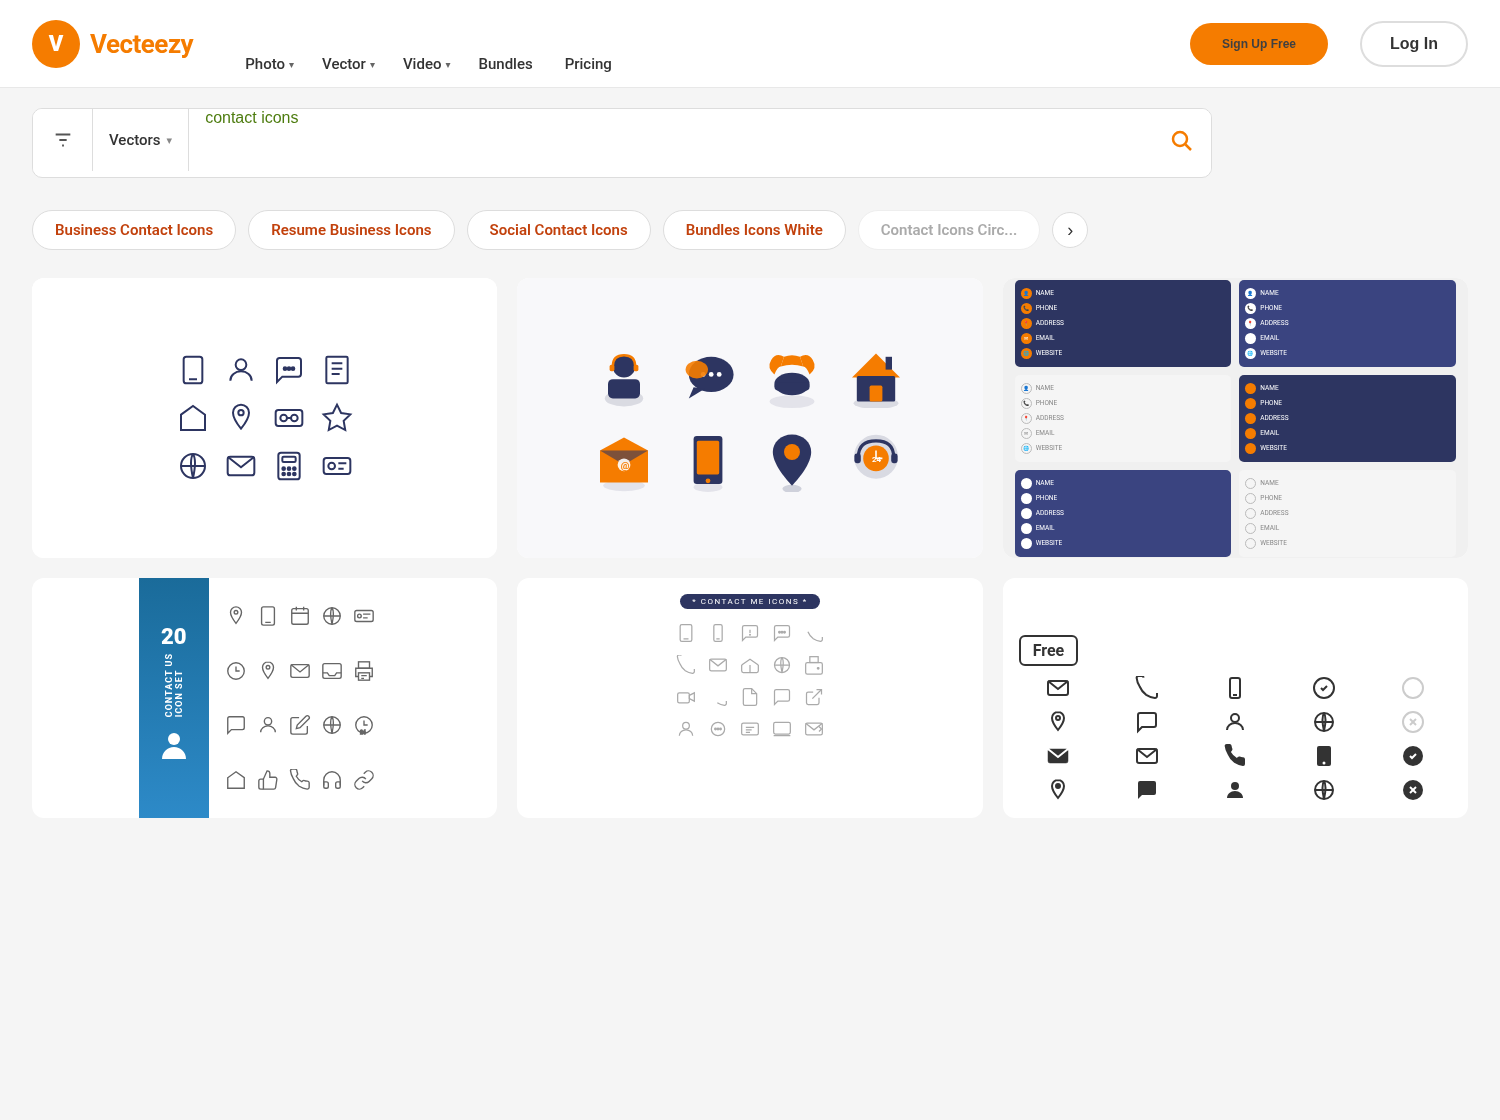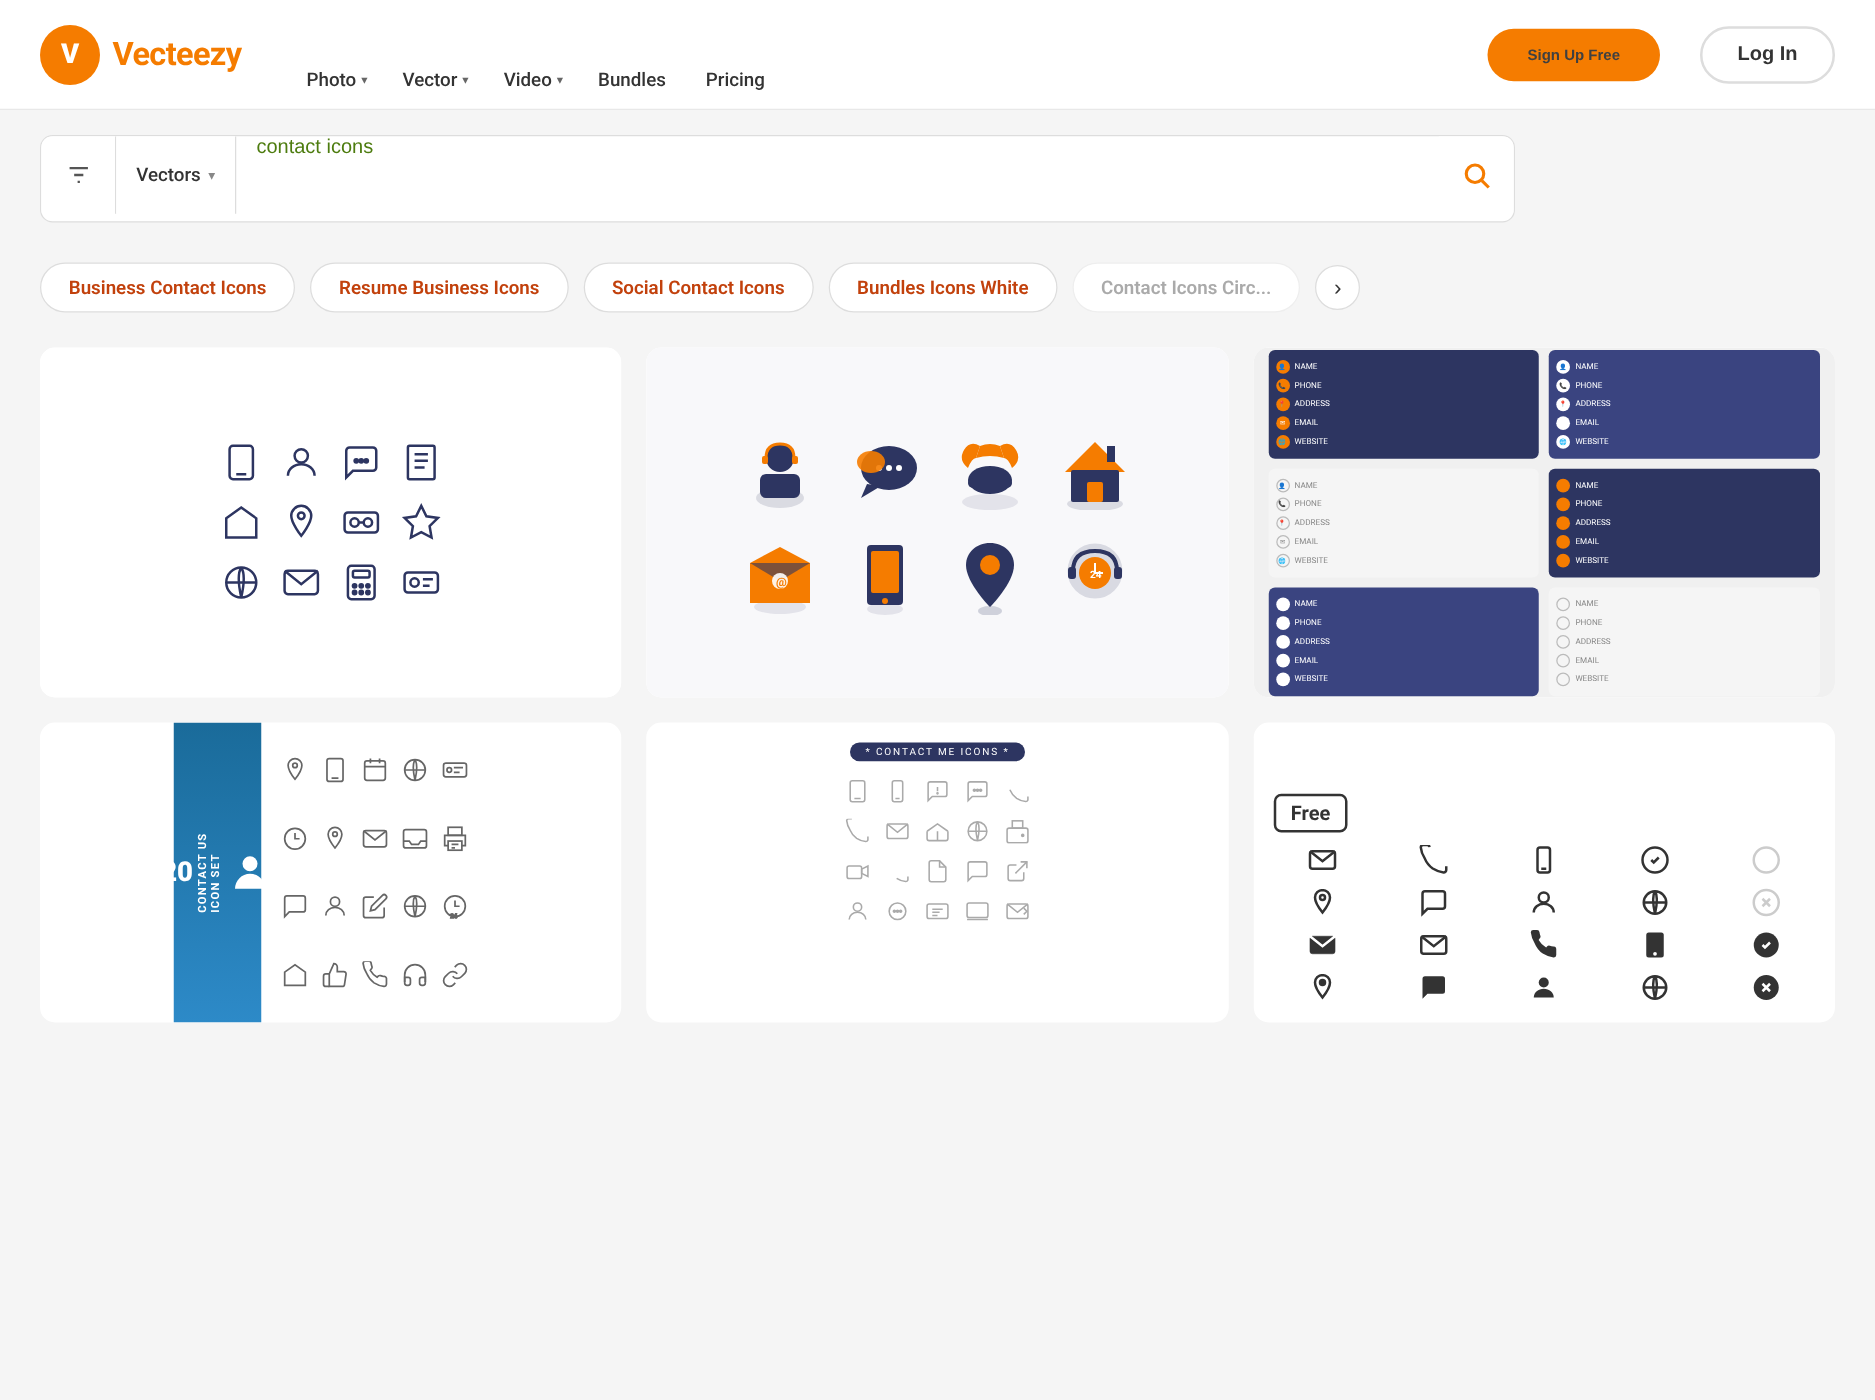--- a/index.html
+++ b/index.html
@@ -193,21 +193,21 @@
       height: 240px;
     }
 
     
     .blue-sidebar-card {
       display: flex; align-items: stretch; height: 100%;
     }
     .blue-sidebar {
       background: linear-gradient(180deg, #1a6b9a 0%, #2d8ac8 100%);
       width: 70px;
-      display: flex; flex-direction: row; align-items: center; justify-content: center;
+      display: flex; flex-direction: column; align-items: center; justify-content: center;
       padding: 12px 6px;
       gap: 4px;
     }
     .blue-sidebar-text {
       writing-mode: vertical-rl;
       transform: rotate(180deg);
       color: #fff; font-size: 9px; font-weight: 700; letter-spacing: 1px;
       text-transform: uppercase;
     }
     .blue-sidebar-num {

